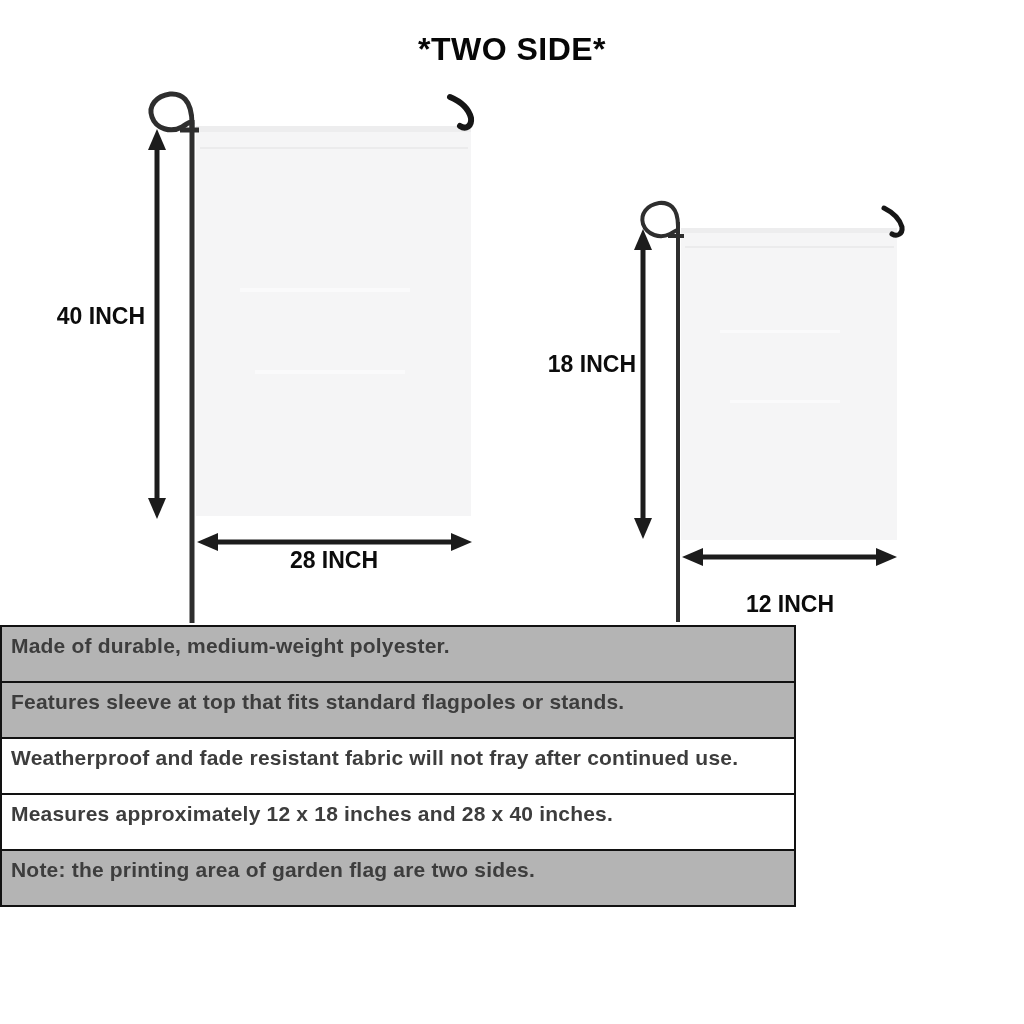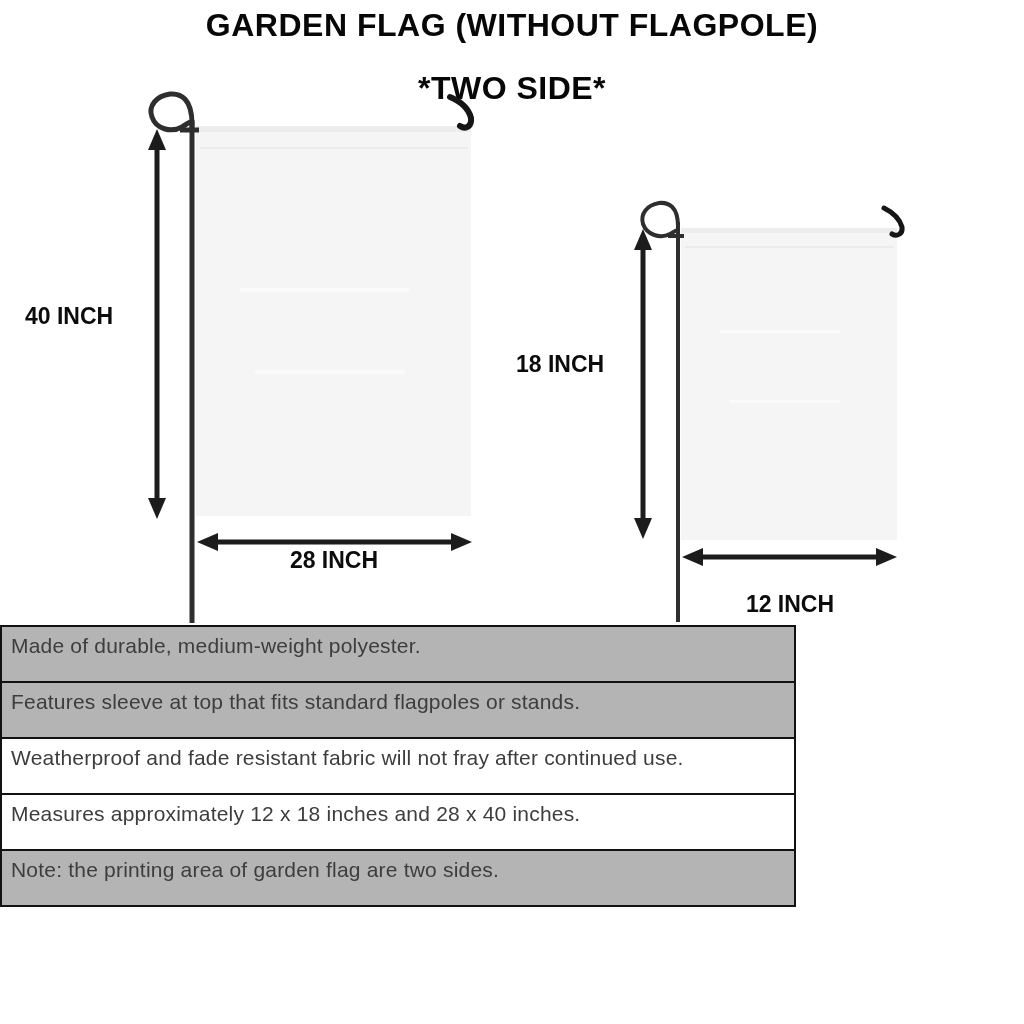--- a/index.html
+++ b/index.html
@@ -10,40 +10,39 @@
   .title{
     position:absolute;top:6px;left:0;width:100%;text-align:center;
     font-weight:bold;line-height:39px;letter-spacing:0.5px;color:#070707;
   }
   .title .line1{font-size:32px;}
   .title .line2{font-size:32px;margin-top:24px;}
   .diagram-svg{position:absolute;left:0;top:0;}
   .dim-label{
     position:absolute;font-weight:bold;font-size:23px;color:#0c0c0c;white-space:nowrap;
   }
-  .dim-label.right{}
+  .dim-label.right{text-align:right;}
   .dim-label.center{text-align:center;}
-  .features{position:absolute;left:0;top:625px;width:636px;}
+  .features{position:absolute;left:0;top:625px;width:636px;font-weight:bold;}
   .feat-row{
     box-sizing:border-box;width:796px;height:58px;
     border:2px solid #121212;margin-top:-2px;
     padding:7px 10px 0 9px;
     font-size:21px;color:#3d3d3d;letter-spacing:0.2px;
     background:#ffffff;
   }
   .feat-row:first-child{margin-top:0;}
   .feat-row.shaded{background:#b4b4b4;}
 </style>
 </head>
 <body>
 
 <div class="canvas">
 
   <div class="title">
-    <div class="line1">GARDEN FLAG (WITHOUT FLAGPOLE)</div>
     <div class="line2">*TWO SIDE*</div>
   </div>
 
   <svg class="diagram-svg" width="1024" height="625" viewBox="0 0 1024 625">
 
     <g>
 
       <rect x="196" y="126" width="275" height="390" fill="#f5f5f6"></rect>
       <rect x="196" y="126" width="275" height="6" fill="#ededee"></rect>
       <line x1="200" y1="148" x2="468" y2="148" stroke="#ebebec" stroke-width="2"></line>

